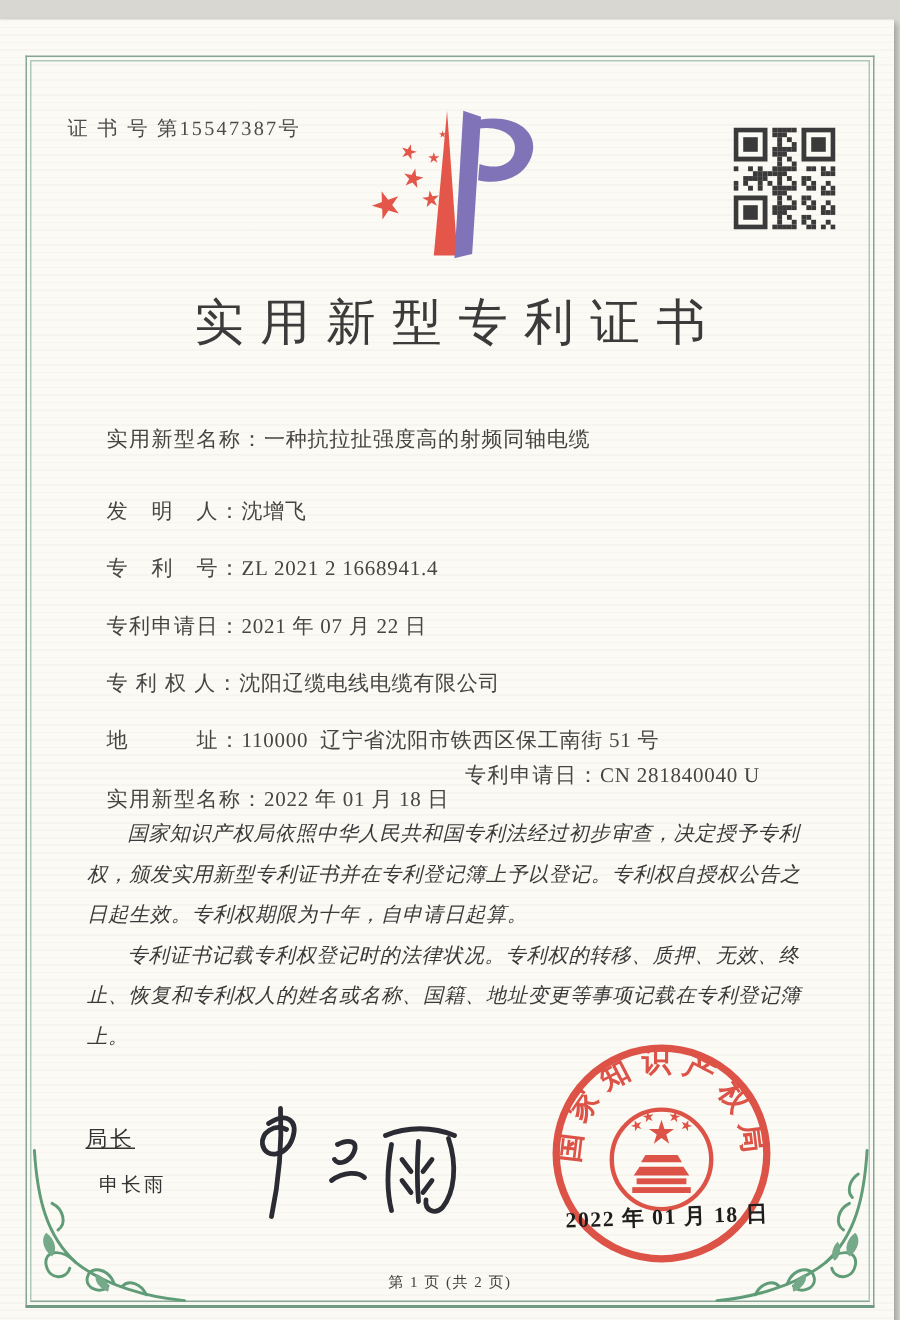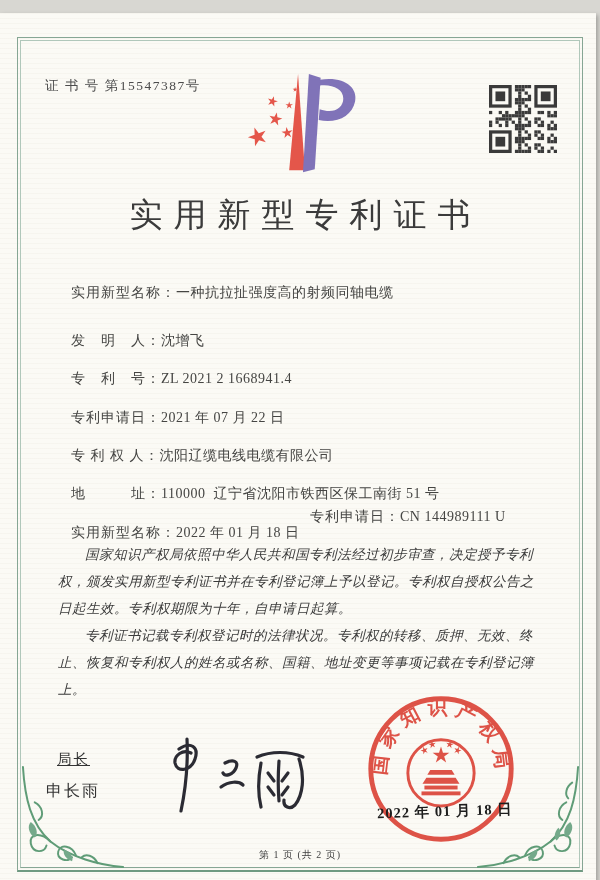--- a/index.html
+++ b/index.html
@@ -49,24 +49,24 @@
   }
   .flabel { letter-spacing:1px; }
   .fvalue { letter-spacing:0.5px; }
   .grant2 { position:absolute; left:253px; top:0; }
 
   .paras {
     position:absolute; left:58px; top:529px; width:488px;
     font-size:13.5px; line-height:27px; color:#3a3a3a;
     font-style:italic; letter-spacing:0.5px;
   }
-  .paras p { text-indent:2em;font-family:Liberation Mono, monospace; }
+  .paras p { text-indent:2em; }
 
   .signer-title { position:absolute; left:57px; top:737px; font-size:14.5px; color:#333; letter-spacing:2px;text-decoration:underline; }
-  .signer-name  { position:absolute; left:46px; top:768px; font-size:16px; color:#333; letter-spacing:2px; }
+  .signer-name  { position:absolute; left:66px; top:768px; font-size:13px; color:#333; letter-spacing:2px; }
   .signature { position:absolute; left:155px; top:722px; width:170px; height:80px; }
 
   .seal { position:absolute; left:363px; top:678px; width:156px; height:156px;
           mix-blend-mode:multiply; opacity:0.92; z-index:2; }
   .seal-date {
     position:absolute; left:377px; top:789px; z-index:3;
     font-size:14.5px; font-weight:600; color:#1d1d1d; letter-spacing:1px;
     transform:rotate(-2deg); white-space:pre;
   }
 
@@ -281,21 +281,21 @@
     <span class="flabel">专利申请日：</span><span class="fvalue">2021 年 07 月 22 日</span>
   </div>
   <div class="field" style="top:418px">
     <span class="flabel">专 利 权 人：</span><span class="fvalue">沈阳辽缆电线电缆有限公司</span>
   </div>
   <div class="field" style="top:456px">
     <span class="flabel">地　　　址：</span><span class="fvalue">110000  辽宁省沈阳市铁西区保工南街 51 号</span>
   </div>
   <div class="field" style="top:495px">
     <span class="flabel">实用新型名称：</span><span class="fvalue">2022 年 01 月 18 日</span>
-    <span class="grant2"><span class="flabel">专利申请日：</span><span class="fvalue">CN 144989111 U</span></span>
+    <span class="grant2"><span class="flabel">专利申请日：</span><span class="fvalue">CN 281840040 U</span></span>
   </div>
 
   <div class="paras">
     <p>国家知识产权局依照中华人民共和国专利法经过初步审查，决定授予专利权，颁发实用新型专利证书并在专利登记簿上予以登记。专利权自授权公告之日起生效。专利权期限为十年，自申请日起算。</p>
     <p>专利证书记载专利权登记时的法律状况。专利权的转移、质押、无效、终止、恢复和专利权人的姓名或名称、国籍、地址变更等事项记载在专利登记簿上。</p>
   </div>
 
   <div class="signer-title">局长</div>
   <div class="signer-name">申长雨</div>
   <svg class="signature" viewBox="0 0 170 80">

